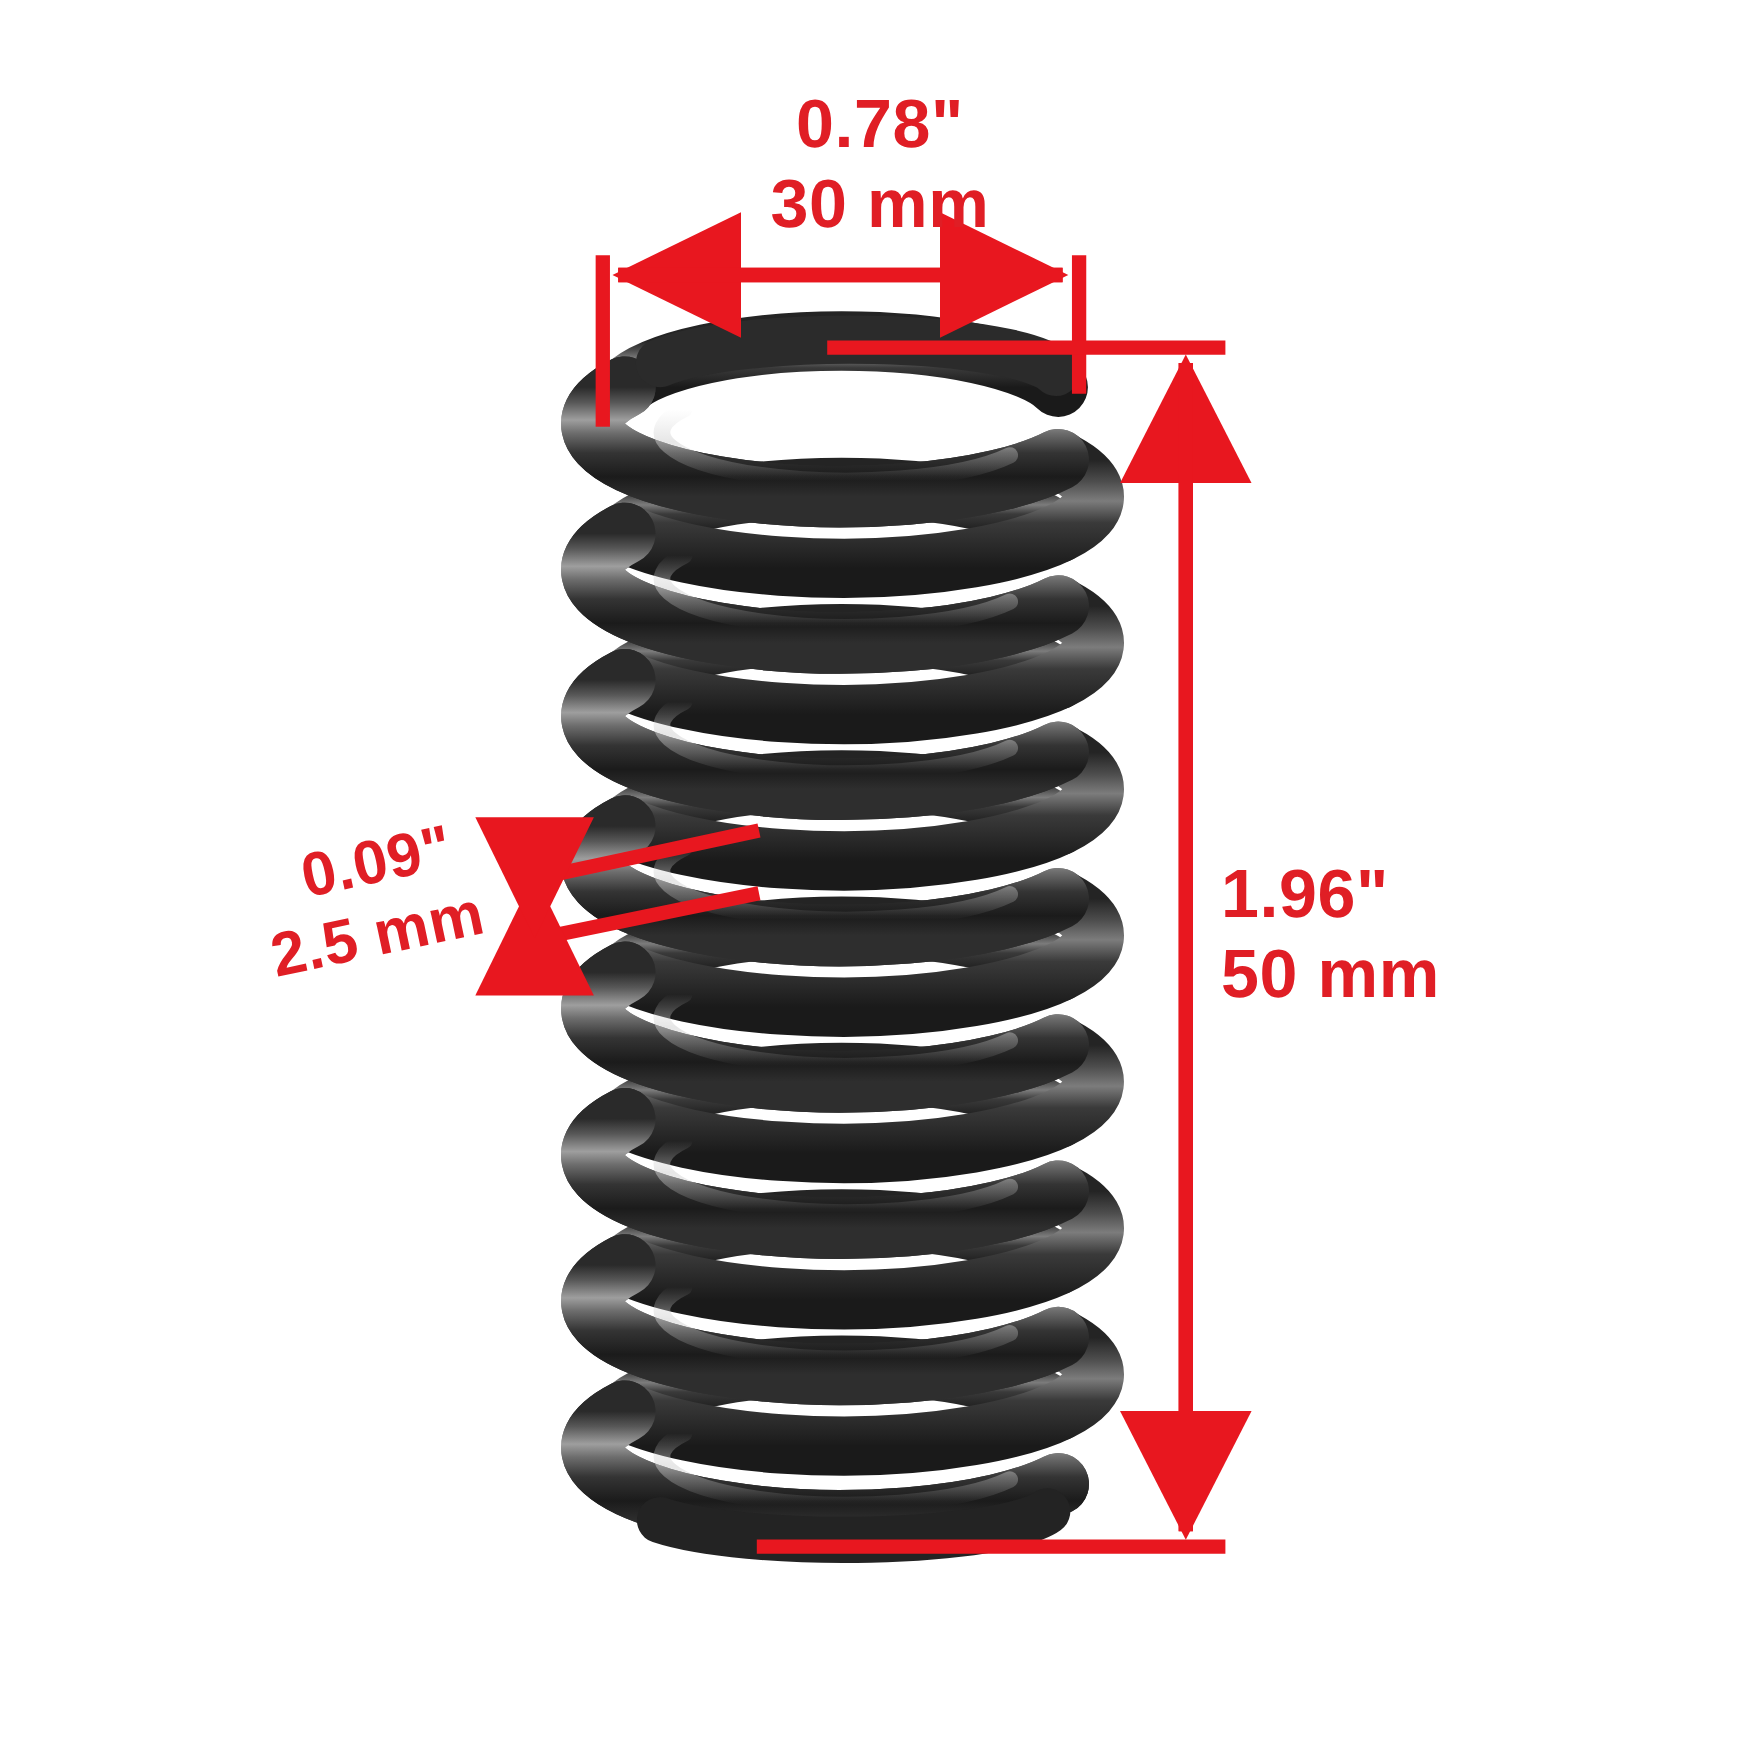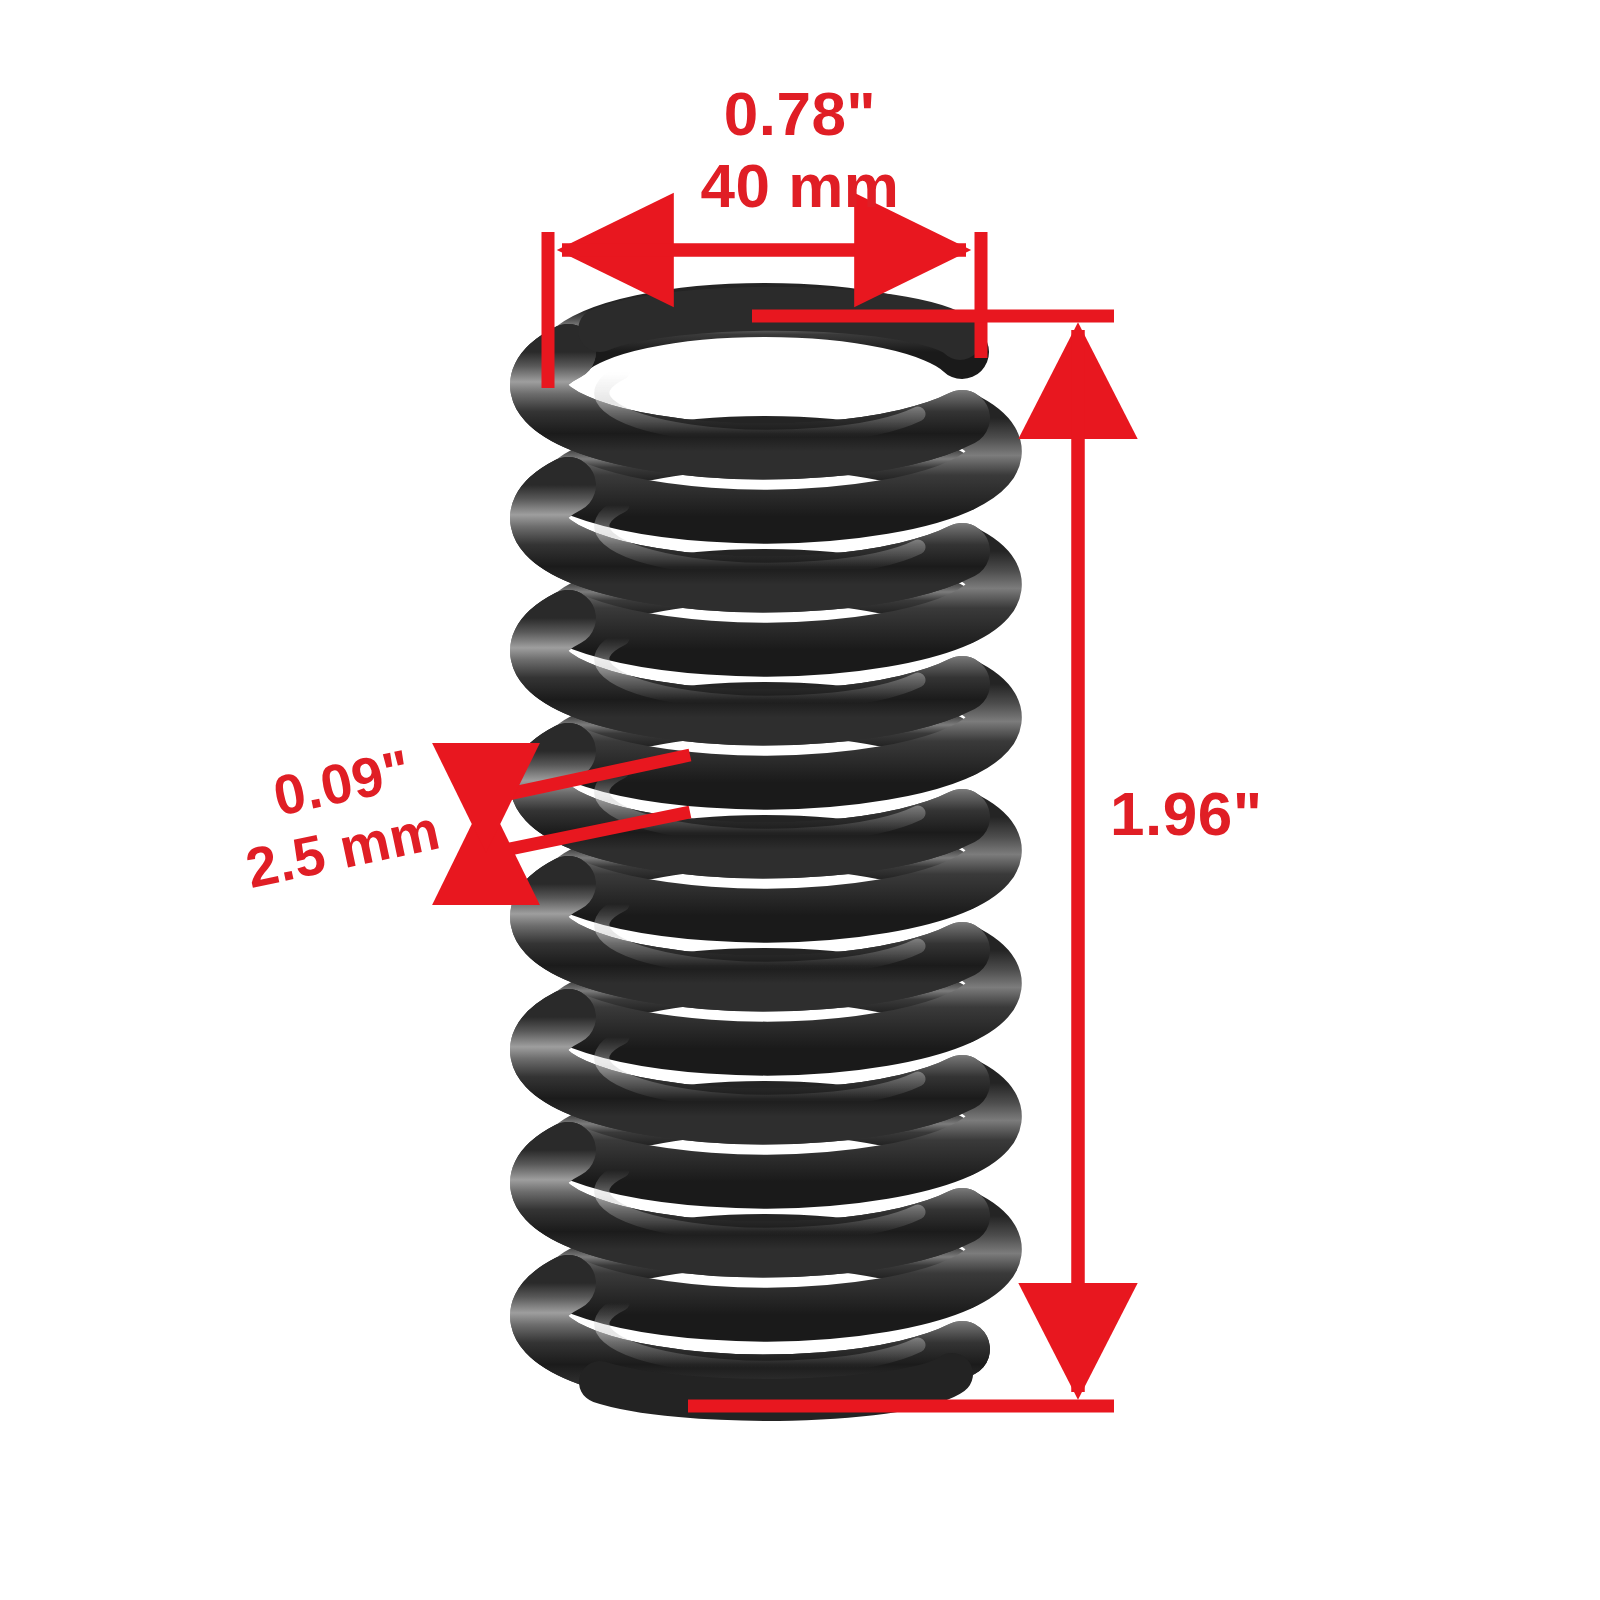--- a/index.html
+++ b/index.html
@@ -183,25 +183,26 @@
     <g>
       <line x1="471" y1="802" x2="690" y2="755" stroke="#E8171F" stroke-width="13"></line>
       <line x1="466" y1="858" x2="690" y2="812" stroke="#E8171F" stroke-width="13"></line>
       <line x1="486" y1="842" x2="486" y2="806" stroke="#E8171F" stroke-width="11" marker-end="url(#arrSm)"></line>
       <line x1="486" y1="806" x2="486" y2="842" stroke="#E8171F" stroke-width="11" marker-end="url(#arrSm)"></line>
     </g>
   </svg>
 
   <div class="dim-label" id="label-width">
     <span class="dim-line-1">0.78"</span>
-    <span class="dim-line-2">40 mm</span>
+    <span class="dim-line-2">30 mm</span>
   </div>
 
   <div class="dim-label" id="label-height">
     <span class="dim-line-1">1.96"</span>
+    <span class="dim-line-2">50 mm</span>
   </div>
 
   <div class="dim-label" id="label-wire">
     <span class="dim-line-1">0.09"</span>
     <span class="dim-line-2">2.5 mm</span>
   </div>
 
 </div>
 
 </body></html>

